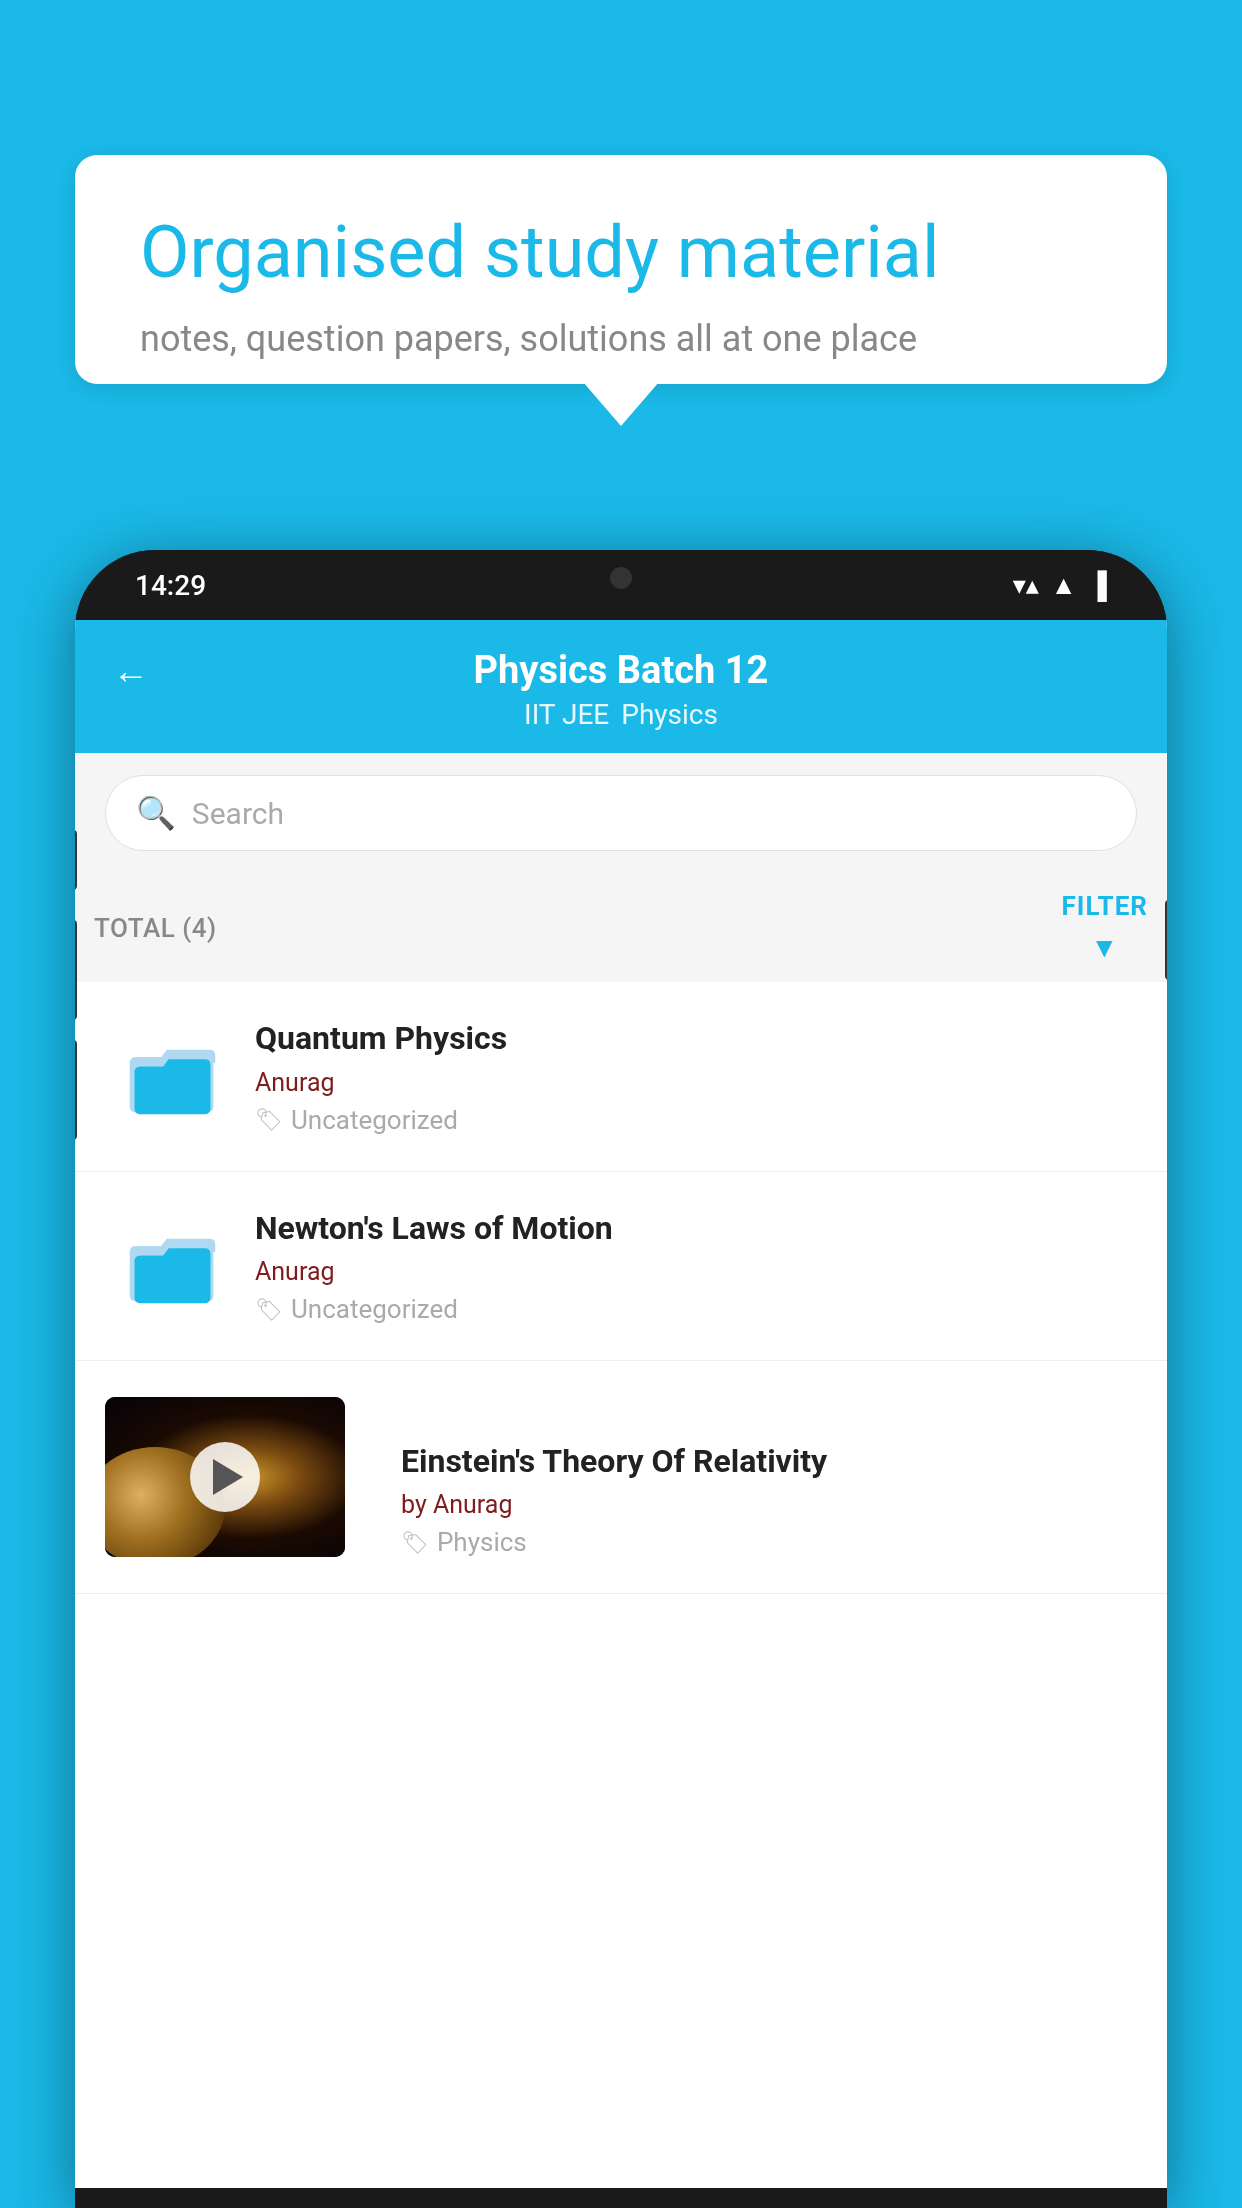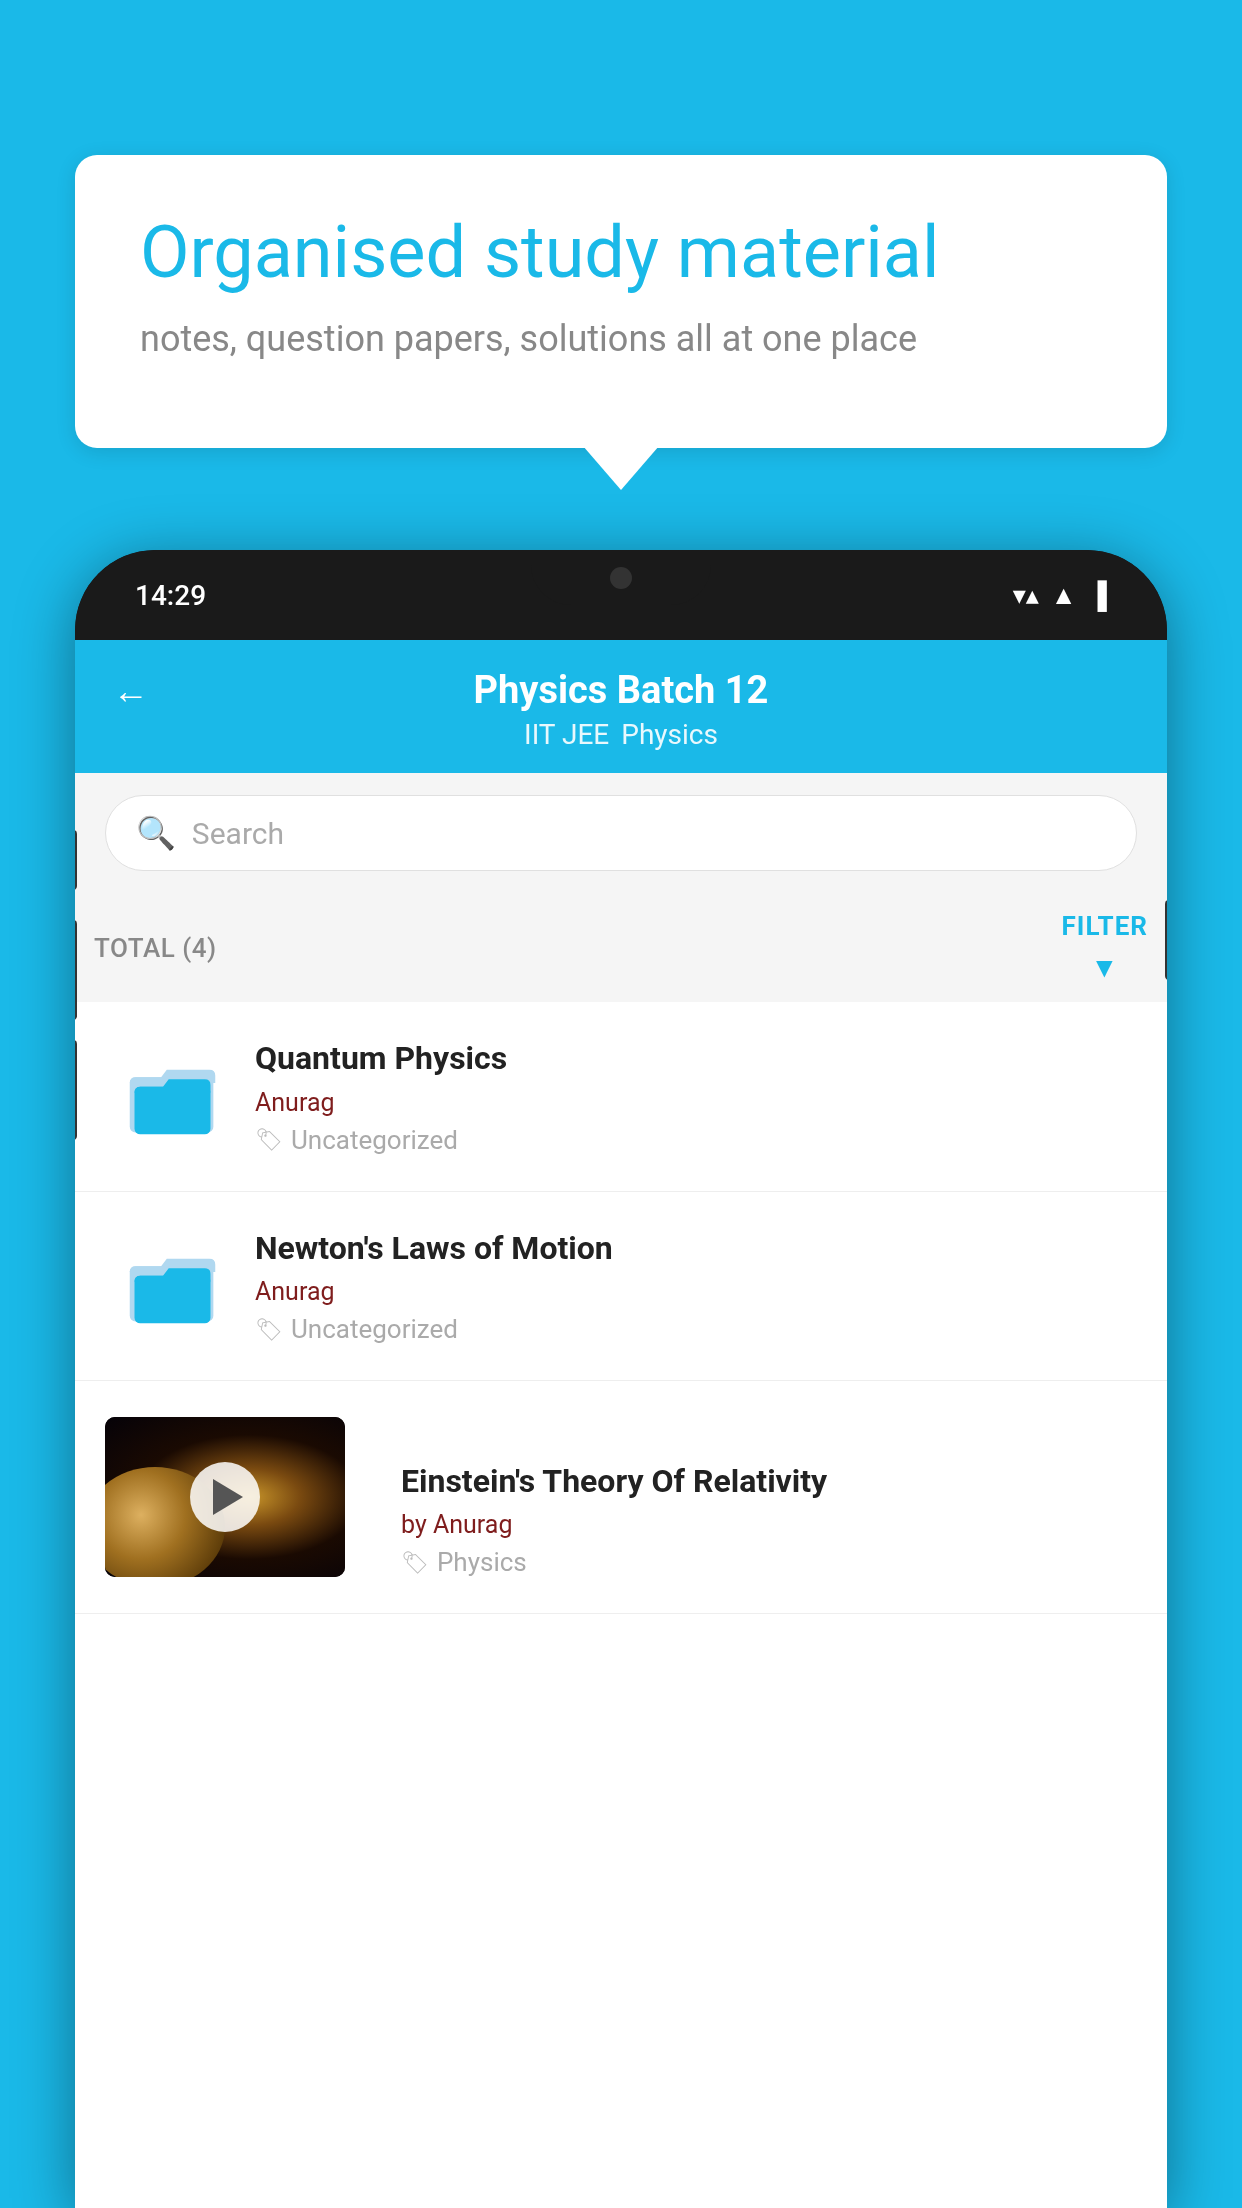--- a/index.html
+++ b/index.html
@@ -14,21 +14,21 @@
     }
 
     
     .speech-bubble {
       position: absolute;
       top: 155px;
       left: 75px;
       right: 75px;
       background: white;
       border-radius: 22px;
-      padding: 55px 65px 88px 65px;
+      padding: 55px 65px 24px 65px;
       box-shadow: 0 4px 20px rgba(0,0,0,0.12);
     }
     .speech-bubble::after {
       content: '';
       position: absolute;
       bottom: -42px;
       left: 50%;
       transform: translateX(-50%);
       width: 0;
       height: 0;
@@ -58,21 +58,21 @@
       bottom: 0;
       background: #1a1a1a;
       border-radius: 80px 80px 0 0;
       overflow: hidden;
       box-shadow: 0 10px 60px rgba(0,0,0,0.4);
     }
 
     
     .phone-top {
       background: #1a1a1a;
-      height: 90px;
+      height: 70px;
       position: relative;
       display: flex;
       align-items: center;
       justify-content: space-between;
       padding: 0 60px;
       border-radius: 80px 80px 0 0;
     }
     .status-time {
       color: white;
       font-size: 28px;

